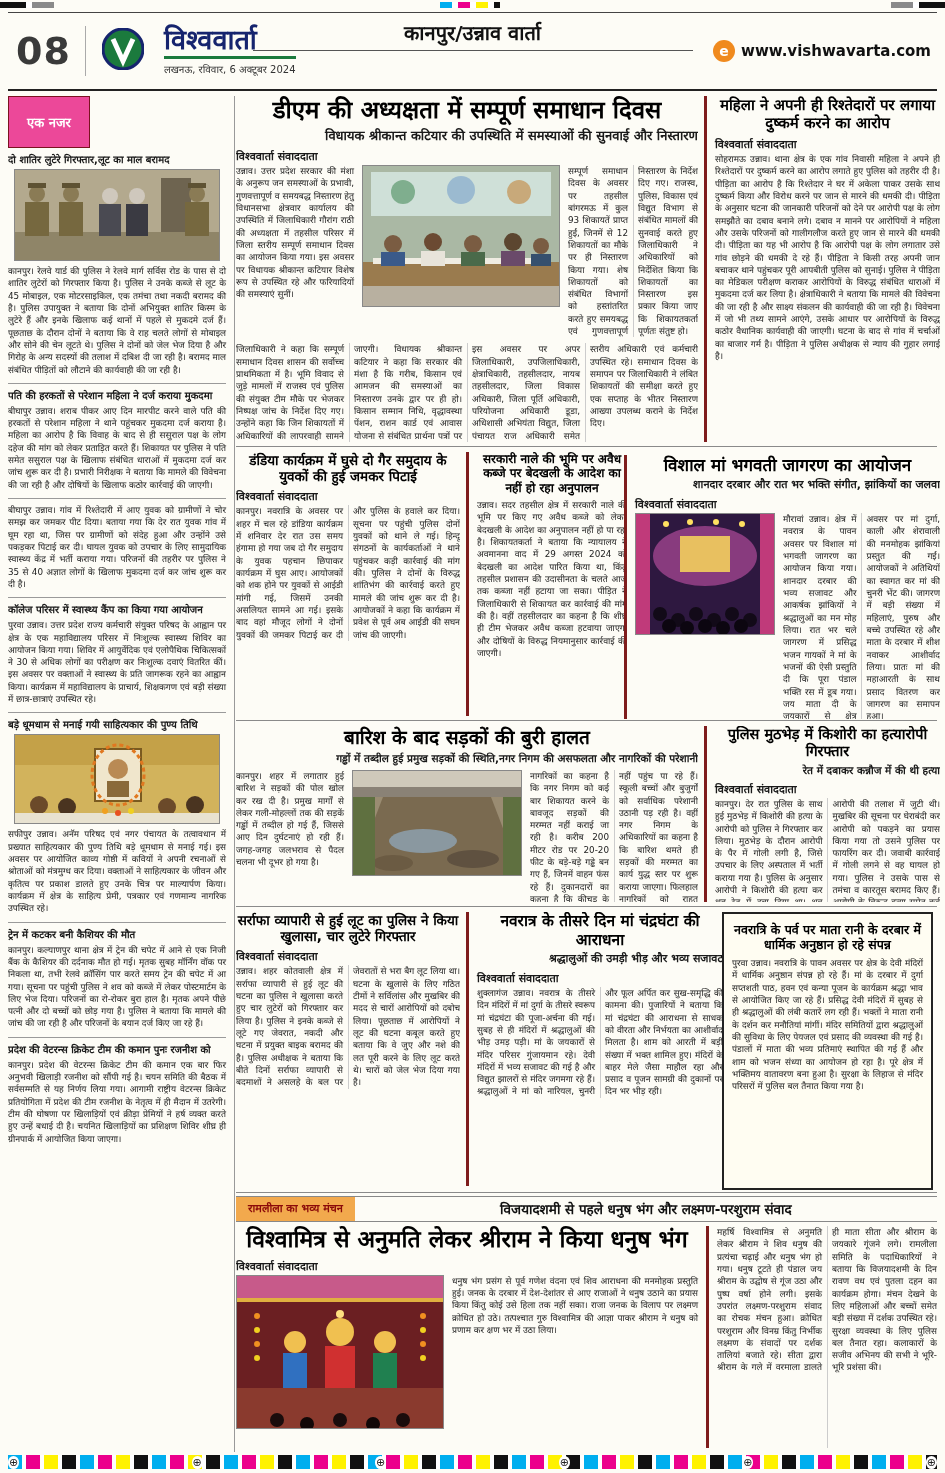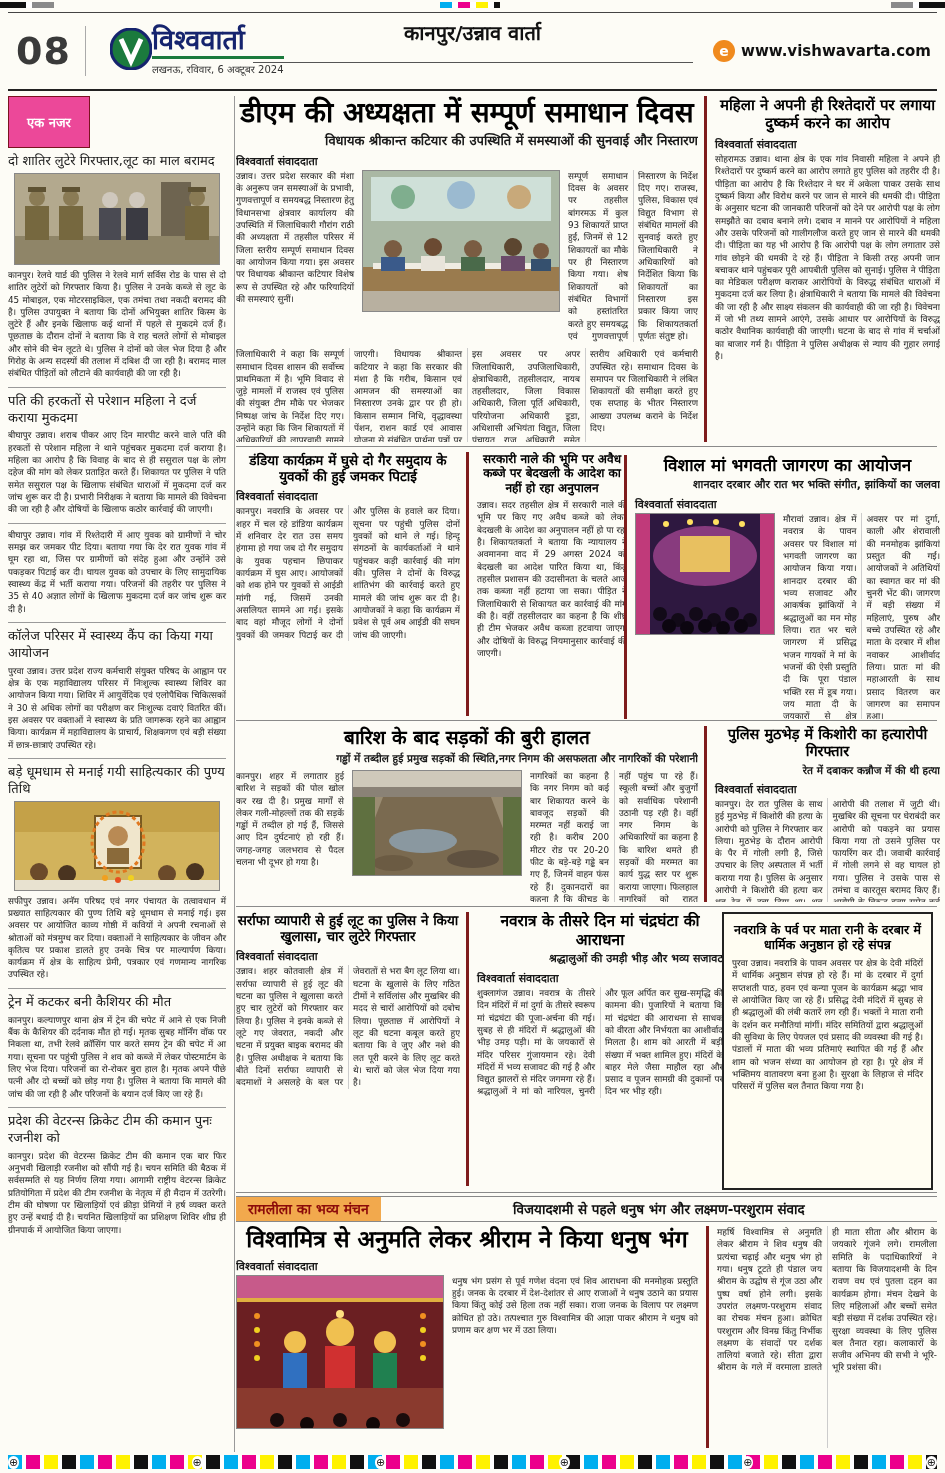--- a/index.html
+++ b/index.html
@@ -10,50 +10,50 @@
   .mark-tl{left:0;top:2:;top:2px;width:54px;background:linear-gradient(90deg,#111 0 26px,#fff 26px 32px,#8a8a8a 32px 54px);}
   .mark-tc{left:440px;top:2px;width:60px;background:linear-gradient(90deg,#00aeef 0 12px,#fff 12px 18px,#ec008c 18px 30px,#fff 30px 36px,#fff200 36px 48px,#fff 48px 54px,#111 54px 60px);}
   .mark-tr{right:0;top:2px;width:54px;background:linear-gradient(90deg,#8a8a8a 0 22px,#fff 22px 28px,#111 28px 54px);}
   .print-bar{position:absolute;left:8px;right:8px;bottom:4px;height:14px;display:flex;align-items:center;justify-content:space-between;
       background:repeating-linear-gradient(90deg,#00aeef 0 14px,#fff 14px 18px,#ec008c 18px 32px,#fff 32px 36px,#fff200 36px 50px,#fff 50px 54px,#111 54px 68px,#fff 68px 72px);}
   .print-bar span{font-size:11px;line-height:13px;color:#222;background:#fff;border-radius:50%;padding:0 1px;}
   
   .header{position:absolute;left:8px;right:8px;top:12px;height:76px;border-top:1px solid #444;border-bottom:2px solid #222;
           display:flex;align-items:center;}
   .pageno{font-size:38px;font-weight:bold;color:#3a3a3a;padding:0 14px 0 8px;letter-spacing:1px;}
-  .brand{display:flex;align-items:center;gap:0;border-left:1px solid #aaa;padding-left:24px;}
+  .brand{display:flex;align-items:center;gap:20px;border-left:1px solid #aaa;padding-left:16px;}
   .brand-name{font-size:27px;font-weight:bold;color:#16246e;line-height:1.05;border-bottom:3px solid #1b7a3d;padding-bottom:2px;}
   .brand-date{font-size:10px;color:#333;margin-top:3px;}
-  .section-title-wrap{position:absolute;left:50%;top:6px;transform:translateX(-50%);text-align:center;width:440px;border-bottom:1px solid #555;padding-bottom:16px;}
+  .section-title-wrap{position:absolute;left:50%;top:6px;transform:translateX(-50%);text-align:center;width:440px;border-bottom:1px solid #555;padding-bottom:4px;}
   .section-title{font-size:20px;font-weight:bold;color:#111;}
   .site{margin-left:auto;display:flex;align-items:center;gap:6px;padding-right:6px;}
   .e-logo{display:inline-block;width:22px;height:22px;border-radius:50%;background:#f08a1e;color:#fff;font-weight:bold;
           text-align:center;line-height:22px;font-size:14px;}
   .site-url{font-size:15px;font-weight:bold;color:#111;}
   
   #sidebar{position:absolute;left:8px;top:96px;width:218px;height:1356px;border-right:1px solid #999;padding-right:8px;overflow:hidden;}
   .eyecatch{display:inline-block;background:#ec4899;color:#fff;font-weight:bold;font-size:13px;padding:16px 18px;border:1px solid #7a1320;}
   .side-art{border-bottom:1px solid #9a9a9a;padding:5px 0 7px 0;}
-  .side-title{font-size:13px;font-weight:normal;line-height:1.3;margin-bottom:3px;}
+  .side-title{font-size:10px;font-weight:bold;line-height:1.3;margin-bottom:3px;}
   .body{font-size:8.8px;line-height:1.4;text-align:justify;color:#222;}
   .photo{display:block;margin:3px auto 4px auto;border:1px solid #888;}
   
   #main{position:absolute;left:236px;top:96px;width:701px;height:1356px;}
   .block{position:absolute;overflow:hidden;}
   .vline{border-left:3px solid #7f1d1d;padding-left:8px;}
   .rule{position:absolute;left:0;right:0;border-top:1px solid #8a8a8a;}
   .hl{font-weight:bold;color:#000;text-align:center;line-height:1.2;}
   .sub{font-weight:bold;text-align:right;line-height:1.25;margin-top:3px;}
   .byline{font-weight:bold;font-size:11px;margin:4px 0 2px 0;}
   .cols2{column-count:2;column-gap:10px;column-rule:1px solid #ccc;}
   .cols4{column-count:4;column-gap:10px;column-rule:1px solid #ccc;}
   .flexrow{display:flex;gap:8px;align-items:flex-start;}
   .boxed{border:2px solid #222;background:#fffdf2;padding:8px;}
   .strip{display:flex;align-items:center;height:24px;border-top:1px solid #888;border-bottom:1px solid #888;}
-  .strip-label{background:#f2a94d;color:#8b0a0a;font-weight:bold;font-size:14px;padding:2px 12px;height:20px;line-height:20px;}
+  .strip-label{background:#f2a94d;color:#8b0a0a;font-weight:bold;font-size:11px;padding:2px 12px;height:20px;line-height:20px;}
   .strip-sub{flex:1;text-align:center;font-weight:bold;font-size:13.5px;color:#111;}
 </style>
 </head>
 <body>
 
 <div class="page">
 
   <div class="mark mark-tl"></div>
   <div class="mark mark-tc"></div>
   <div class="mark mark-tr"></div>
@@ -150,21 +150,21 @@
 
     <div class="side-art" style="border-bottom:none;">
       <div class="side-title">प्रदेश की वेटरन्स क्रिकेट टीम की कमान पुनः रजनीश को</div>
       <div class="body">कानपुर। प्रदेश की वेटरन्स क्रिकेट टीम की कमान एक बार फिर अनुभवी खिलाड़ी रजनीश को सौंपी गई है। चयन समिति की बैठक में सर्वसम्मति से यह निर्णय लिया गया। आगामी राष्ट्रीय वेटरन्स क्रिकेट प्रतियोगिता में प्रदेश की टीम रजनीश के नेतृत्व में ही मैदान में उतरेगी। टीम की घोषणा पर खिलाड़ियों एवं क्रीड़ा प्रेमियों ने हर्ष व्यक्त करते हुए उन्हें बधाई दी है। चयनित खिलाड़ियों का प्रशिक्षण शिविर शीघ्र ही ग्रीनपार्क में आयोजित किया जाएगा।</div>
     </div>
   </aside>
 
   <main id="main">
 
     <section class="block" style="left:0;top:0;width:462px;height:346px;">
-      <div class="hl" style="font-size:28px;text-align:center;">डीएम की अध्यक्षता में सम्पूर्ण समाधान दिवस</div>
+      <div class="hl" style="font-size:24px;text-align:center;">डीएम की अध्यक्षता में सम्पूर्ण समाधान दिवस</div>
       <div class="sub" style="font-size:13px;">विधायक श्रीकान्त कटियार की उपस्थिति में समस्याओं की सुनवाई और निस्तारण</div>
       <div class="byline">विश्ववार्ता संवाददाता</div>
       <div class="flexrow">
         <div class="body" style="width:118px;">उन्नाव। उत्तर प्रदेश सरकार की मंशा के अनुरूप जन समस्याओं के प्रभावी, गुणवत्तापूर्ण व समयबद्ध निस्तारण हेतु विधानसभा क्षेत्रवार कार्यालय की उपस्थिति में जिलाधिकारी गौरांग राठी की अध्यक्षता में तहसील परिसर में जिला स्तरीय सम्पूर्ण समाधान दिवस का आयोजन किया गया। इस अवसर पर विधायक श्रीकान्त कटियार विशेष रूप से उपस्थित रहे और फरियादियों की समस्याएं सुनीं।</div>
         <svg class="photo" style="margin:0;" width="196" height="140" viewBox="0 0 196 140">
           <rect width="196" height="140" fill="#aab8a4"></rect>
           <rect x="8" y="6" width="180" height="44" fill="#cfe0d8"></rect>
           <circle cx="40" cy="26" r="12" fill="#7fae8e"></circle>
             <circle cx="98" cy="24" r="14" fill="#9bbad0"></circle>
             <circle cx="156" cy="26" r="12" fill="#c8a97a"></circle>

